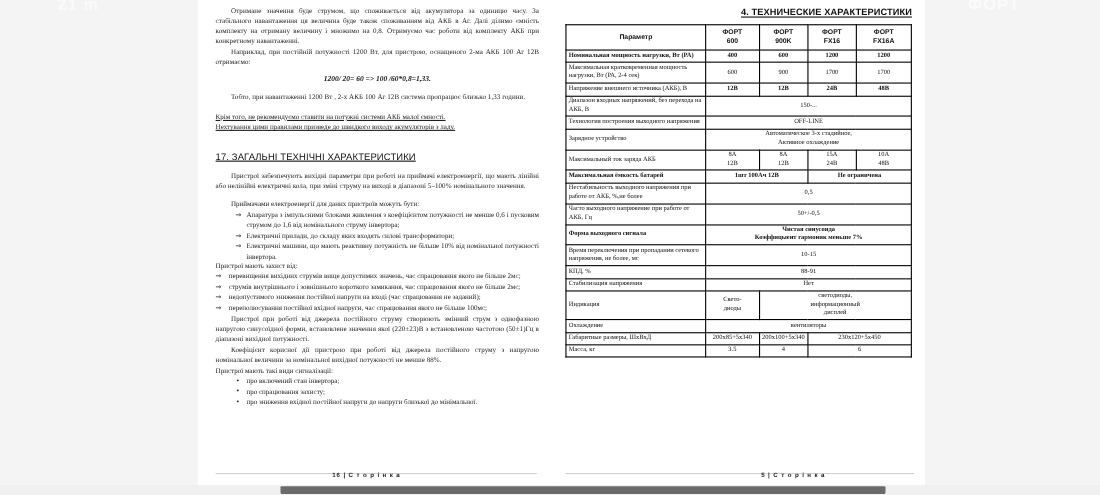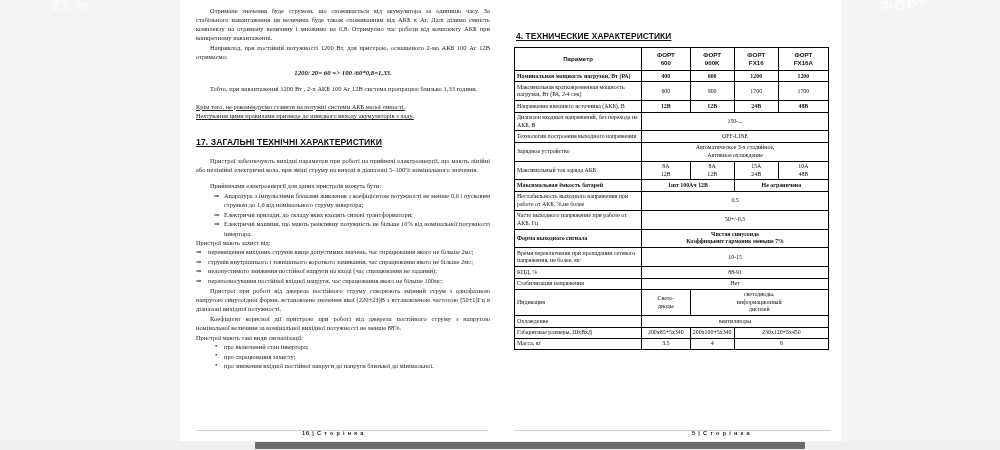--- a/index.html
+++ b/index.html
@@ -89,21 +89,21 @@
     font-size: 6.4px;
     line-height: 9.6px;
     text-decoration: underline;
     color: #1d1d1d;
     text-align: justify;
   }
 
   h2.section-title {
     font-family: "Liberation Sans", sans-serif;
     font-size: 8.6px;
-    font-weight: bold;
+    font-weight: normal;
     color: #101010;
     margin: 16px 0 9px 0;
     text-decoration: underline;
     letter-spacing: 0.1px;
   }
 
   .lead-line {
     font-size: 6.4px;
     line-height: 9.1px;
     color: #1d1d1d;
@@ -158,23 +158,24 @@
     color: #1d1d1d;
     margin: 0;
   }
 
   
   h2.section-title-ru {
     font-family: "Liberation Sans", sans-serif;
     font-size: 8.4px;
     font-weight: bold;
     color: #101010;
-    margin: 25px 0 6px 2px;
+    margin: 0 0 6px 2px;
     text-decoration: underline;
     letter-spacing: 0.1px;
+    text-align: right;
   }
 
   table.spec {
     border-collapse: collapse;
     width: 100%;
     table-layout: fixed;
     font-family: "Liberation Serif", serif;
   }
   table.spec td, table.spec th {
     border: 0.8px solid #000;

